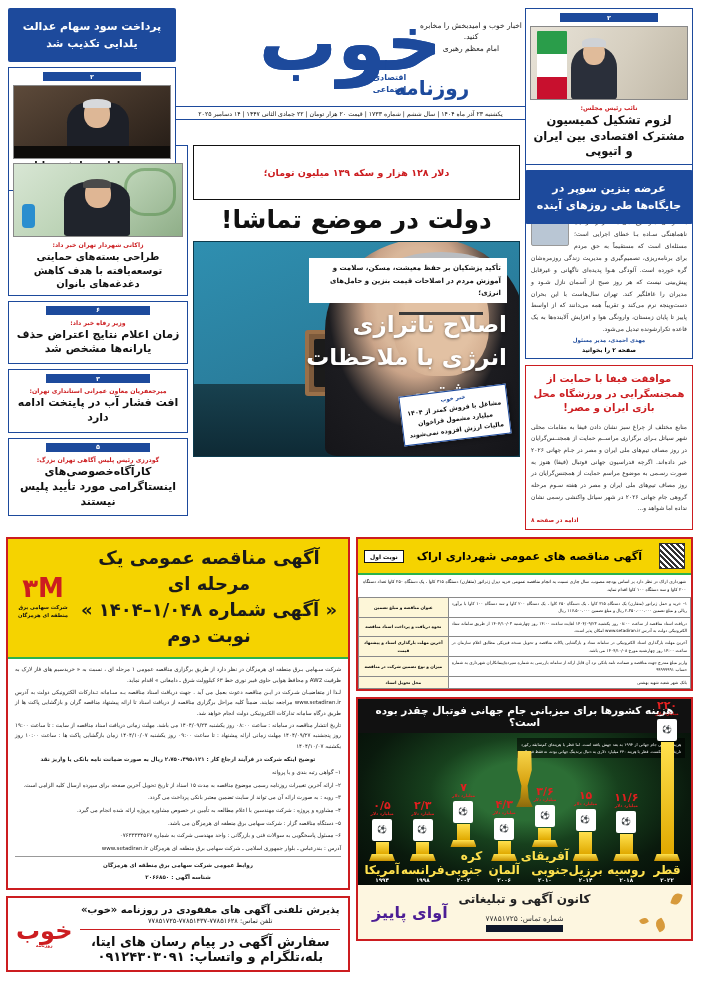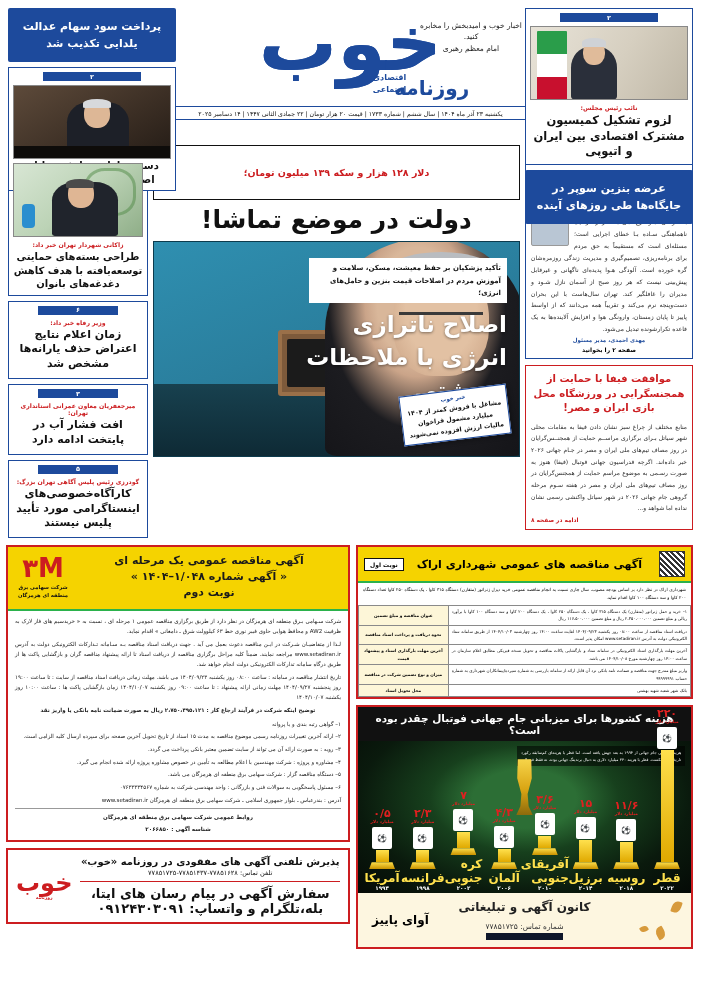--- a/index.html
+++ b/index.html
@@ -126,21 +126,21 @@
   .ad { border:2px solid #cc1d20; position:relative; background:#fff; }
   .ad-hormozgan { width:344px; padding:0; }
   .ad-head-yellow {
     background:#f5d300; display:flex; align-items:center; gap:8px; padding:6px 8px 8px;
     border-bottom:2px solid #2bb24c;
   }
   .ad-logo { width:54px; text-align:center; flex:0 0 auto;}
   .ad-logo-mark { font-size:26px; font-weight:700; color:#cc1d20; line-height:1; }
   .ad-logo-cap { font-size:5.2px; font-weight:700; color:#111; line-height:1.4; margin-top:3px;}
   .ad-head-txt { flex:1; text-align:center; }
-  .ad-h1 { font-size:11px; font-weight:700; color:#1a1a1a; line-height:1.45;}
+  .ad-h1 { font-size:18px; font-weight:700; color:#1a1a1a; line-height:1.45;}
   .ad-body { padding:5px 7px; font-size:5.5px; line-height:1.85; text-align:justify; color:#1a1a1a;}
   .ad-body p { margin-bottom:2.5px; }
   .ad-foot { border-top:1px solid #999; margin-top:3px; padding-top:3px; font-size:5.6px; text-align:center; font-weight:700;}
 
   .ad-arak { width:337px; }
   .arak-head { background:#f5d300; display:flex; align-items:center; padding:4px 6px; border-bottom:2px solid #2bb24c;}
   .arak-badge { border:1px solid #111; font-size:6px; font-weight:700; padding:2px 5px; background:#fff; }
   .arak-title { flex:1; text-align:center; font-size:11px; font-weight:700; }
   .arak-seal { width:26px; height:26px; border:1px solid #333; background:
      repeating-linear-gradient(45deg,#333 0 2px,#fff 2px 4px); margin-left:4px;}
@@ -176,21 +176,21 @@
   .bar-base { width:26px; height:7px; background:linear-gradient(180deg,#ffe14d,#c99200);
      clip-path: polygon(10% 0,90% 0,100% 100%,0 100%); }
   .bar-country { color:#ffe14d; font-size:12px; font-weight:700; margin-top:2px;}
   .bar-year { color:#fff; font-size:5.6px; font-weight:700;}
 
   .info-foot { background:#fdf6e0; height:54px; position:relative; display:flex; align-items:center; justify-content:center;}
   .info-foot .ff-txt { text-align:center; }
   .ff-h { font-size:12px; font-weight:700; color:#222; }
   .ff-p { font-size:7.5px; color:#333; margin-top:4px; border-bottom:7px solid #0f172a; display:inline-block; padding-bottom:2px;}
   .ff-brand { position:absolute; left:14px; top:50%; transform:translateY(-50%);
-    font-size:12px; font-weight:700; color:#000000; }
+    font-size:16px; font-weight:700; color:#4c1d95; }
   .leaf { position:absolute; width:9px; height:12px; background:#d08a1f; border-radius:60% 10% 60% 10%; opacity:.85;}
 
   
   .ad-bottom-left { width:344px; border:2px solid #cc1d20; margin-top:6px; padding:6px 8px; display:flex; align-items:center; gap:8px;}
   .abl-logo { font-size:24px; font-weight:700; color:#cc1d20; flex:0 0 auto; line-height:1;}
   .abl-body { flex:1; text-align:center;}
   .abl-h { font-size:10px; font-weight:700; color:#111;}
   .abl-p { font-size:6.6px; color:#111; margin-top:2px;}
   .abl-sep { border-top:1px solid #cc1d20; margin:4px 0;}
   .abl-p2 { font-size:13px; font-weight:700; color:#111;}
@@ -285,21 +285,21 @@
         </div>
         <div class="lead-sub">تأکید پزشکیان بر حفظ معیشت، مسکن، سلامت و آموزش مردم در اصلاحات قیمت بنزین و حامل‌های انرژی؛</div>
         <div class="lead-main-hl">اصلاح ناترازی انرژی با ملاحظات معیشتی</div>
         <div class="news-flag">
           <div class="nf-tag">خبر خوب</div>
           <div class="nf-text">مشاغل با فروش کمتر از ۱۴۰۴ میلیارد مشمول فراخوان مالیات ارزش افزوده نمی‌شوند</div>
         </div>
       </div>
     </div>
 
-    <div style="width:140px;">
+    <div style="width:180px;">
       <div class="news-card">
         <div class="pg-tag">۵</div>
         <div class="card-photo">
           <div style="position:absolute;inset:0;background:linear-gradient(140deg,#d8e6d4 0%,#bcd3b6 50%,#8fae88 100%);"></div>
           <div style="position:absolute;right:6px;top:4px;width:52px;height:48px;border:3px solid #4f8a46;border-radius:40%;opacity:.5;"></div>
           <div style="position:absolute;left:30%;bottom:0;width:66px;height:54px;background:#20242c;border-radius:34% 34% 4% 4%;"></div>
           <div style="position:absolute;left:42%;bottom:28px;width:26px;height:28px;background:#dfb694;border-radius:46%;"></div>
           <div style="position:absolute;left:41%;bottom:48px;width:28px;height:9px;background:#4a4a4a;border-radius:50% 50% 8% 8%;"></div>
           <div style="position:absolute;left:8px;bottom:8px;width:13px;height:24px;background:#2a8ecf;border-radius:4px;"></div>
         </div>

